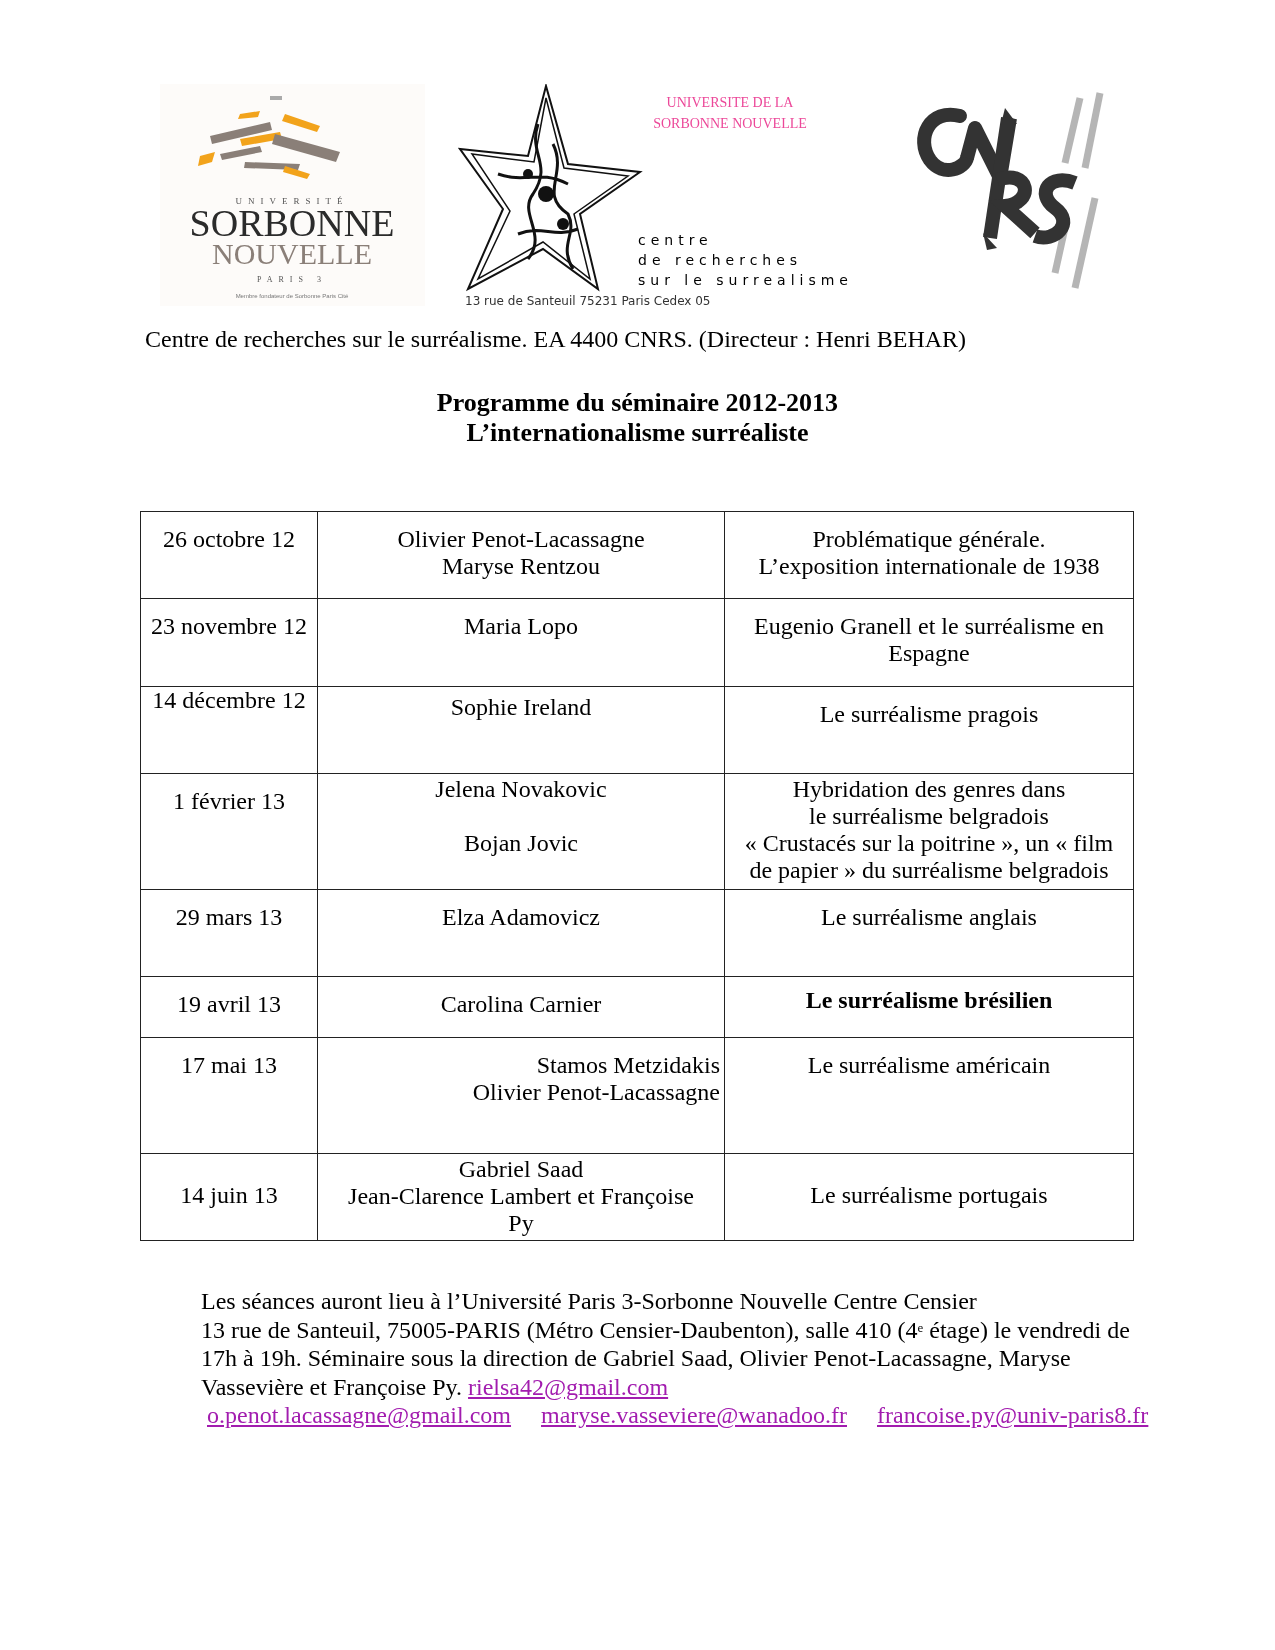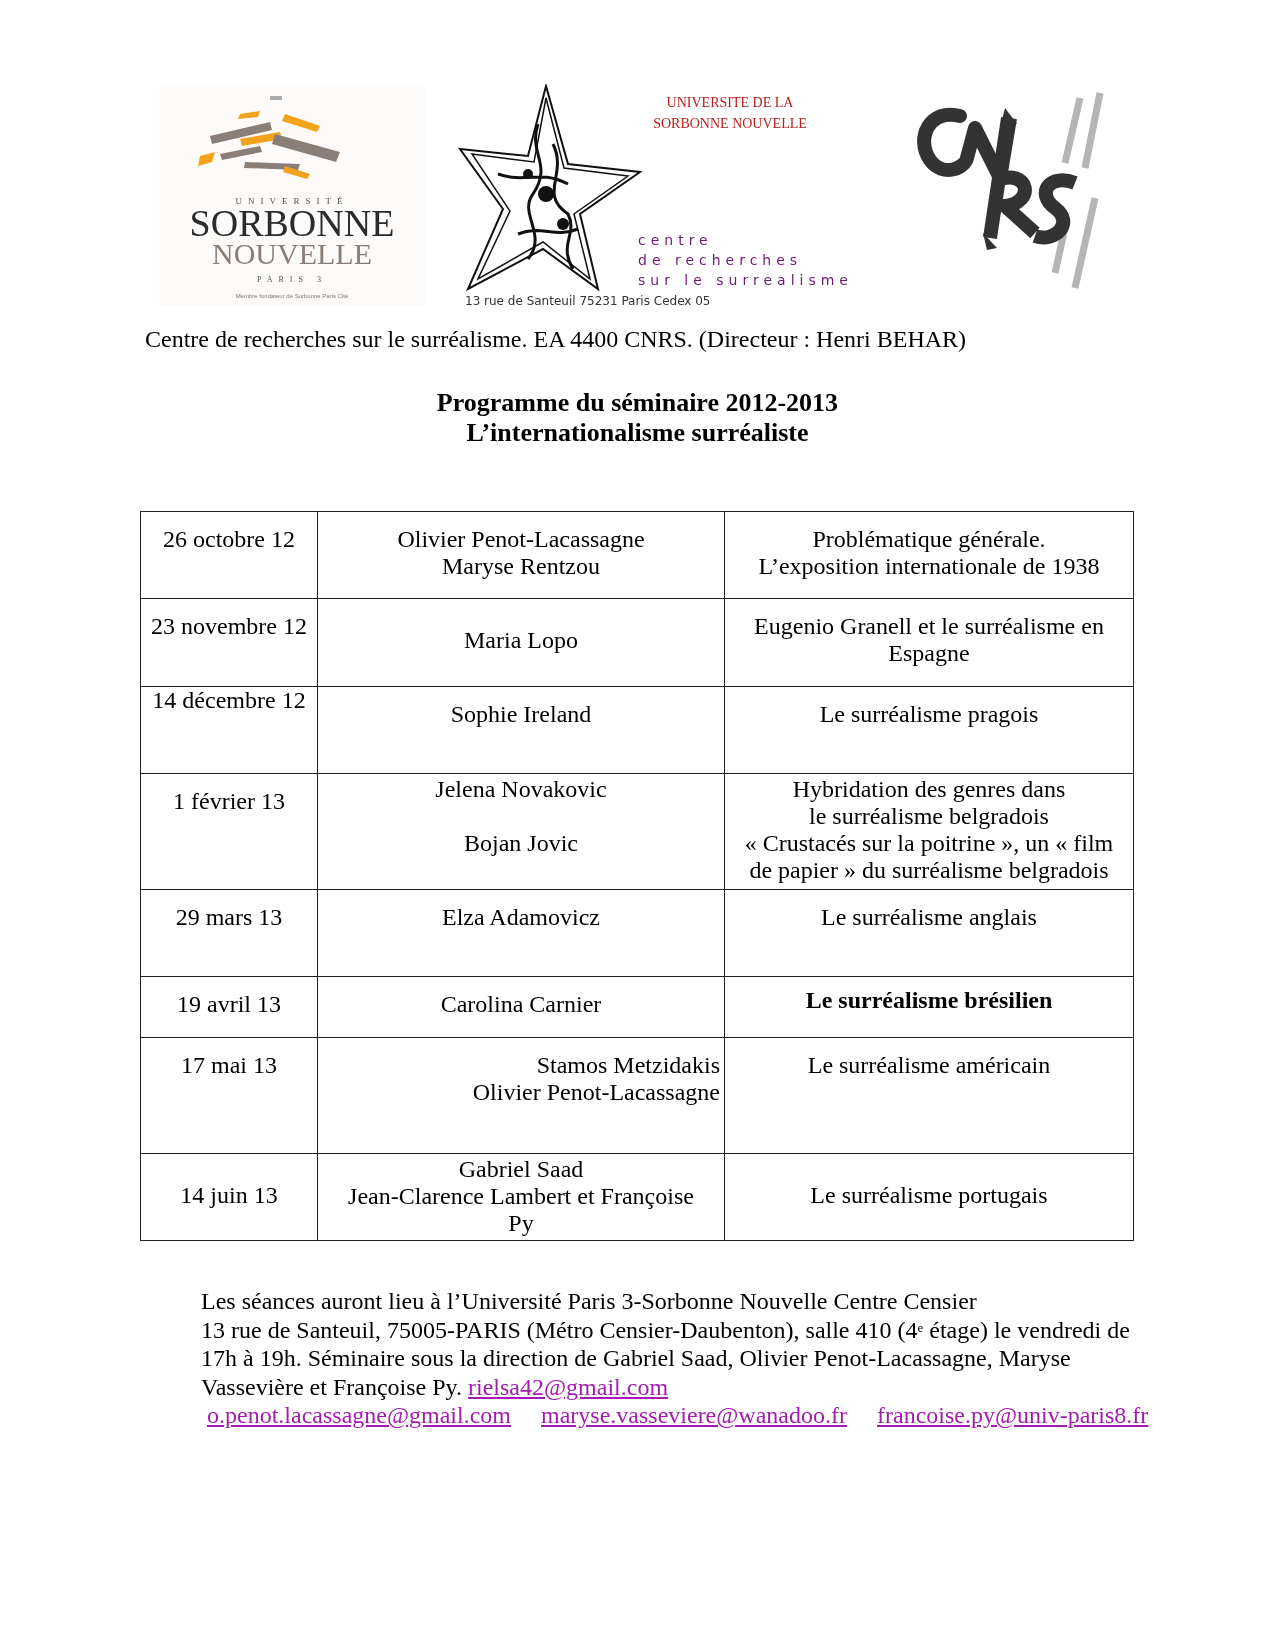--- a/index.html
+++ b/index.html
@@ -4,23 +4,23 @@
 <style>
   html, body { margin: 0; padding: 0; background: #ffffff; }
   body { width: 1275px; height: 1650px; position: relative; overflow: hidden;
          font-family: "Liberation Serif", "DejaVu Serif", serif; color: #000; }
   .abs { position: absolute; }
 
   
   .logo-sorbonne { left: 160px; top: 84px; width: 265px; height: 222px; }
   .logo-star { left: 458px; top: 84px; width: 185px; height: 210px; }
   .star-text-top { left: 620px; top: 92px; width: 220px; text-align: center;
-                   font-size: 14px; line-height: 21px; color: #b91c1c; letter-spacing: 0px; }
+                   font-size: 14px; line-height: 21px; color: #ec4899; letter-spacing: 0px; }
   .star-text-bottom { left: 638px; top: 230px; font-family: "DejaVu Sans", sans-serif;
-                      font-size: 14px; line-height: 20px; letter-spacing: 5px; color: #701a75; }
+                      font-size: 14px; line-height: 20px; letter-spacing: 5px; color: #000000; }
   .star-address { left: 465px; top: 294px; font-family: "DejaVu Sans", sans-serif;
                   font-size: 12px; color: #333; }
   .logo-cnrs { left: 905px; top: 88px; width: 210px; height: 205px; }
 
   .centre-line { left: 145px; top: 326px; font-size: 24px; white-space: nowrap; }
   .title { left: 0; width: 1275px; text-align: center; font-weight: bold; font-size: 26px; }
   .title1 { top: 388px; }
   .title2 { top: 418px; }
 
   
@@ -114,33 +114,33 @@
         </td>
         <td class="c3" style="padding-top: 14px;">
           <div style="min-height: 27px;">Problématique générale.</div>
           <div style="min-height: 27px;">L’exposition internationale de 1938</div>
         </td>
       </tr>
       <tr style="height: 88px;">
         <td class="c1" style="padding-top: 14px;">
           <div style="min-height: 27px;">23 novembre 12</div>
         </td>
-        <td class="c2" style="padding-top: 28px;">
+        <td class="c2" style="padding-top: 14px;">
           <div style="min-height: 27px;">Maria Lopo</div>
         </td>
         <td class="c3" style="padding-top: 14px;">
           <div style="min-height: 27px;">Eugenio Granell et le surréalisme en</div>
           <div style="min-height: 27px;">Espagne</div>
         </td>
       </tr>
       <tr style="height: 87px;">
         <td class="c1" style="">
           <div style="min-height: 27px;">14 décembre 12</div>
         </td>
-        <td class="c2" style="padding-top: 14px;">
+        <td class="c2" style="padding-top: 7px;">
           <div style="min-height: 27px;">Sophie Ireland</div>
         </td>
         <td class="c3" style="padding-top: 14px;">
           <div style="min-height: 27px;">Le surréalisme pragois</div>
         </td>
       </tr>
       <tr style="height: 116px;">
         <td class="c1" style="padding-top: 14px;">
           <div style="min-height: 27px;">1 février 13</div>
         </td>

